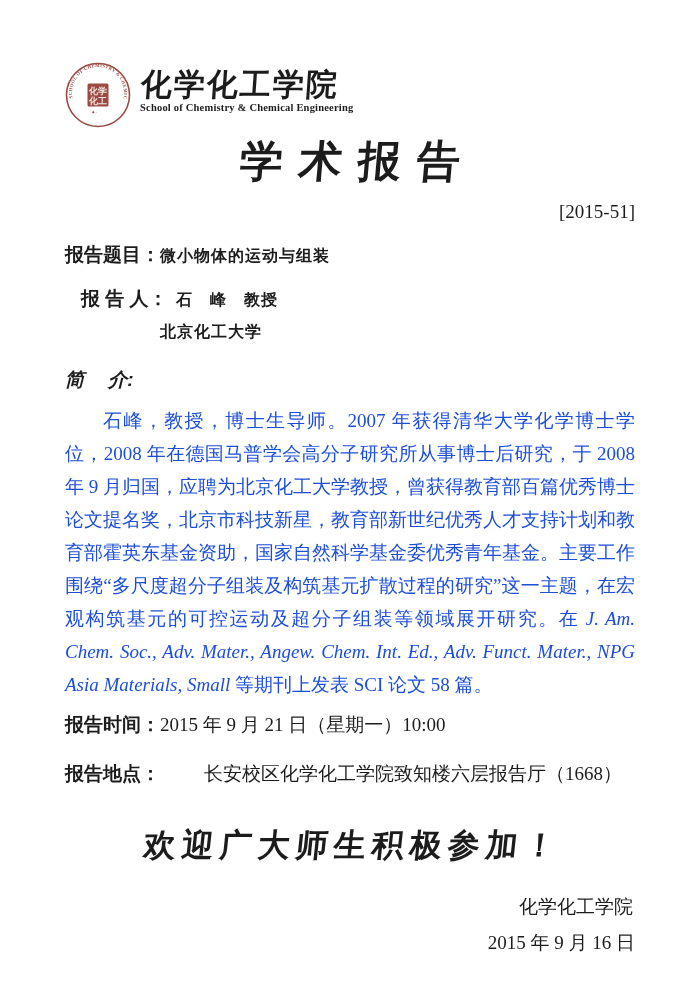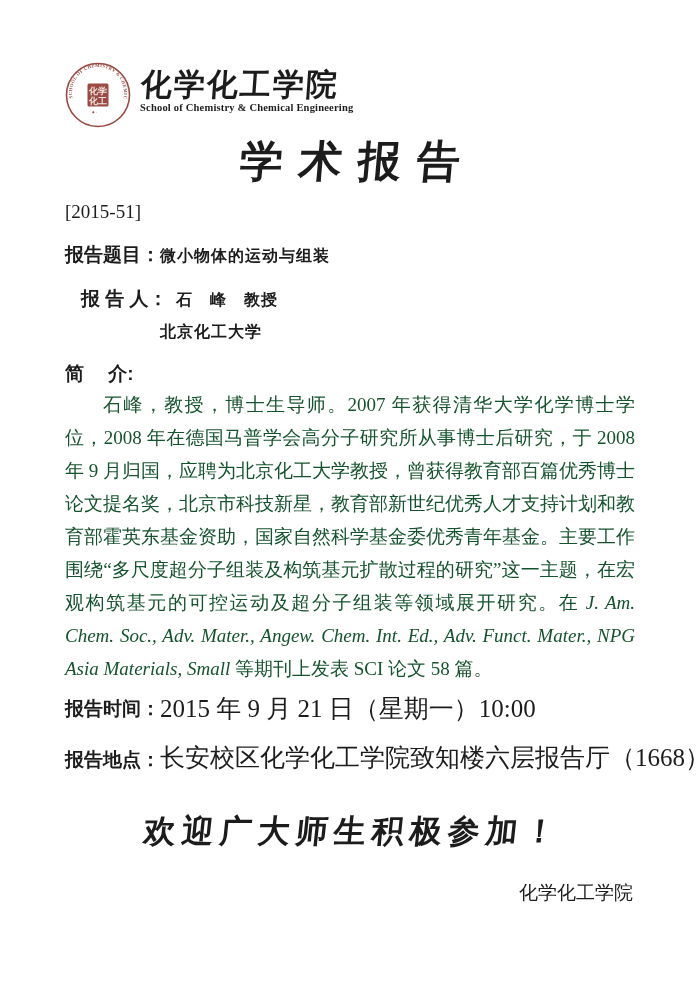--- a/index.html
+++ b/index.html
@@ -54,21 +54,21 @@
     font-size: 43px;
     font-weight: bold;
     letter-spacing: 16px;
     padding-left: 16px; 
     line-height: 50px;
     transform: skewX(-5deg);
     white-space: nowrap;
   }
   .bulletin-no {
     margin-top: 14px;
-    text-align: left;
+    text-align: right;
     font-family: "Liberation Serif", serif;
     font-size: 19px;
     line-height: 24px;
   }
 
   
   .meta-row {
     display: flex;
     align-items: baseline;
     line-height: 26px;
@@ -81,43 +81,43 @@
   }
   .meta-value-strong {
     font-size: 16px;
     font-weight: bold;
     letter-spacing: 1px;
     white-space: nowrap;
     font-family: Liberation Serif, serif;
   }
   .meta-value-plain {
     font-family: "Liberation Serif", serif;
-    font-size: 25px;
+    font-size: 19px;
     white-space: nowrap;
   }
   .row-topic   { margin-top: 18px; }
   .row-speaker { margin-top: 17px; margin-left: 16px; }
   .row-affil   { margin-top: 6px; padding-left: 95px; align-items: flex-end; }
-  .row-intro   { margin-top: 16px; }
+  .row-intro   { margin-top: 22px; font-style: italic; }
 
   
   .bio {
-    margin-top: 1px;
+    margin-top: 11px;
     font-family: "Liberation Serif", serif;
     font-size: 19px;
     line-height: 33px;
     text-align: justify;
     text-indent: 2em;
-    color: #14532d;
+    color: #1d4ed8;
   }
   .bio .journals { font-style: italic; }
 
   
   .row-time  { margin-top: 10px; line-height: 28px; align-items: flex-end; }
-  .row-venue { margin-top: 21px; line-height: 28px; }
+  .row-venue { margin-top: 21px; line-height: 28px; gap: 44px; }
 
   
   .welcome {
     margin-top: 34px;
     text-align: center;
     font-family: "DejaVu Serif", "Liberation Serif", serif;
     font-size: 32px;
     font-weight: bold;
     letter-spacing: 6px;
     padding-left: 6px;
@@ -197,15 +197,16 @@
 
   <div class="meta-row row-venue">
     <span class="meta-label">报告地点：</span>
     <span class="meta-value-plain">长安校区化学化工学院致知楼六层报告厅（1668）</span>
   </div>
 
   <div class="welcome">欢迎广大师生积极参加！</div>
 
   <div class="footer">
     <div class="sig">化学化工学院</div>
+    <div>2015 年 9 月 16 日</div>
   </div>
 
 </div>
 
 </body></html>

